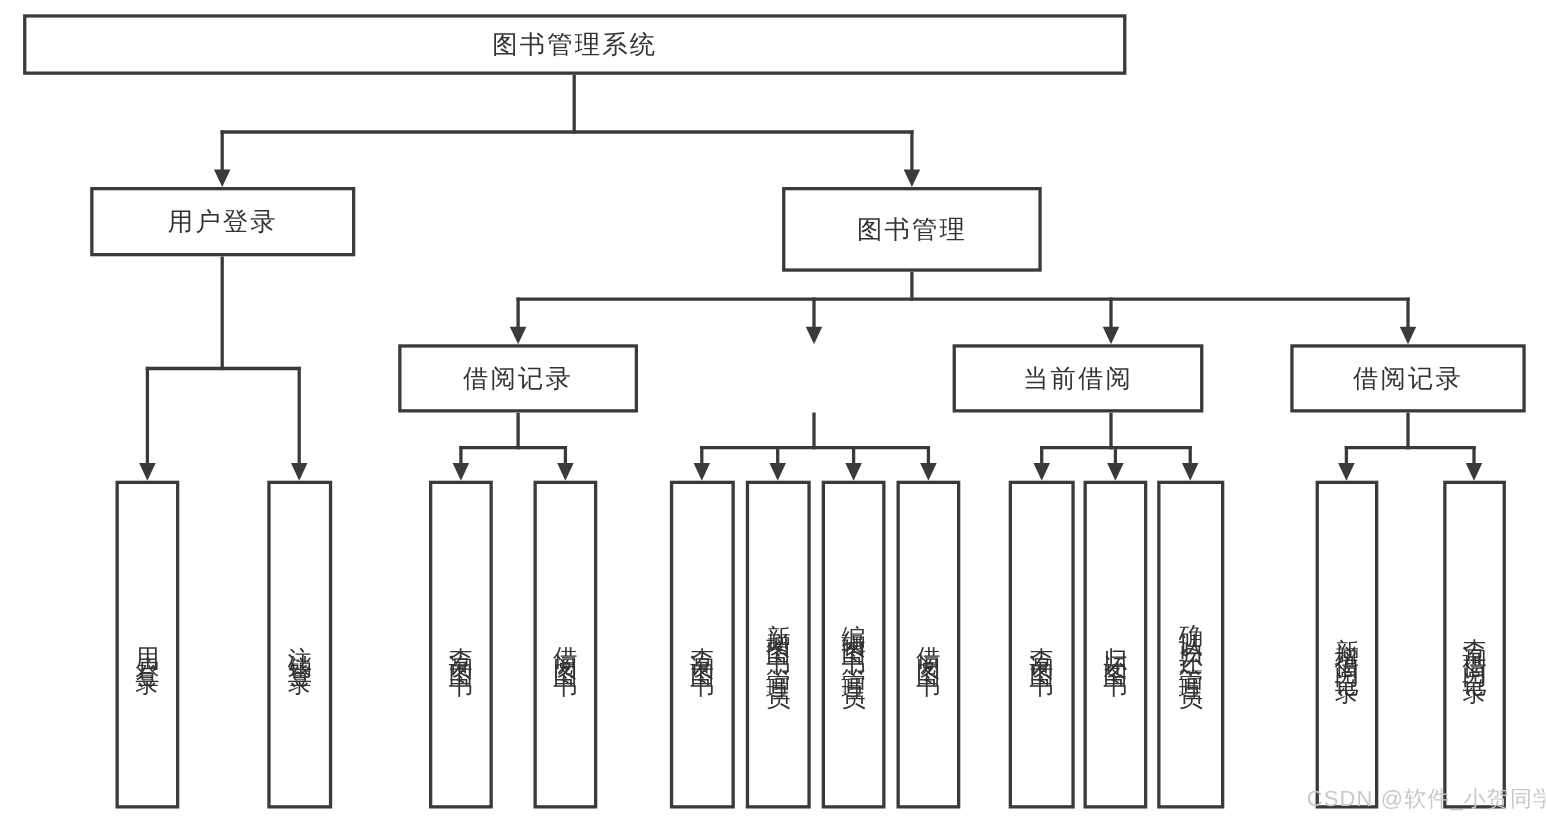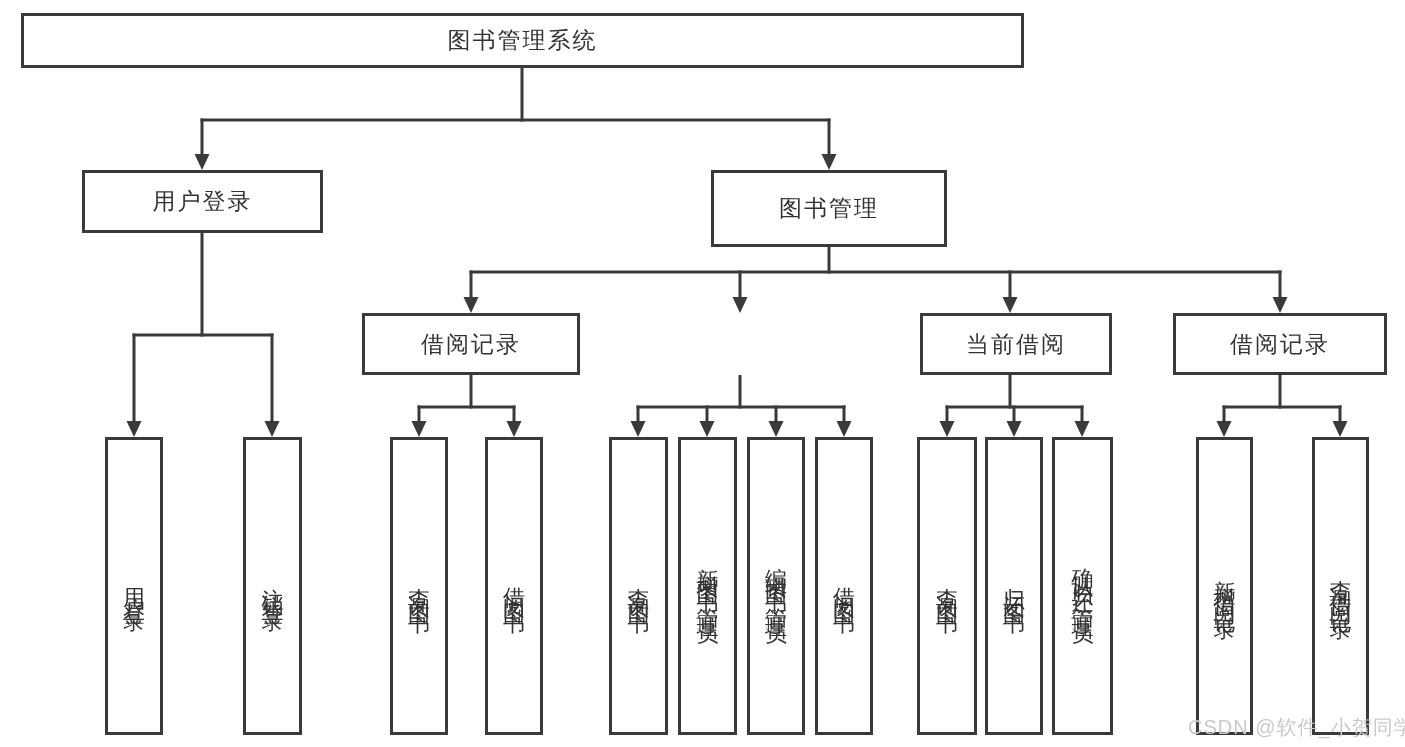--- a/index.html
+++ b/index.html
@@ -93,21 +93,21 @@
       <polygon points="1332.5,421 1347.5,421 1340,437" stroke="none"></polygon>
     </g>
   </svg>
 
   <div class="node" style="left:21px;top:13px;width:1003px;height:55px">图书管理系统</div>
 
   <div class="node" style="left:82px;top:170px;width:241px;height:63px">用户登录</div>
   <div class="node" style="left:711px;top:170px;width:236px;height:77px">图书管理</div>
 
   <div class="node" style="left:362px;top:313px;width:218px;height:62px">借阅记录</div>
-  <div class="node" style="left:920px;top:313px;width:192px;height:62px">当前借阅</div>
+  <div class="node" style="left:866px;top:313px;width:228px;height:62px">当前借阅</div>
   <div class="node" style="left:1173px;top:313px;width:214px;height:62px">借阅记录</div>
 
   <div class="node leaf" style="left:105px;top:437px;width:58px;height:298px">
     <span>用户登录</span>
     </div>
   <div class="node leaf" style="left:243px;top:437px;width:59px;height:298px">
     <span>注销登录</span>
     </div>
 
   <div class="node leaf" style="left:390px;top:437px;width:58px;height:298px">

